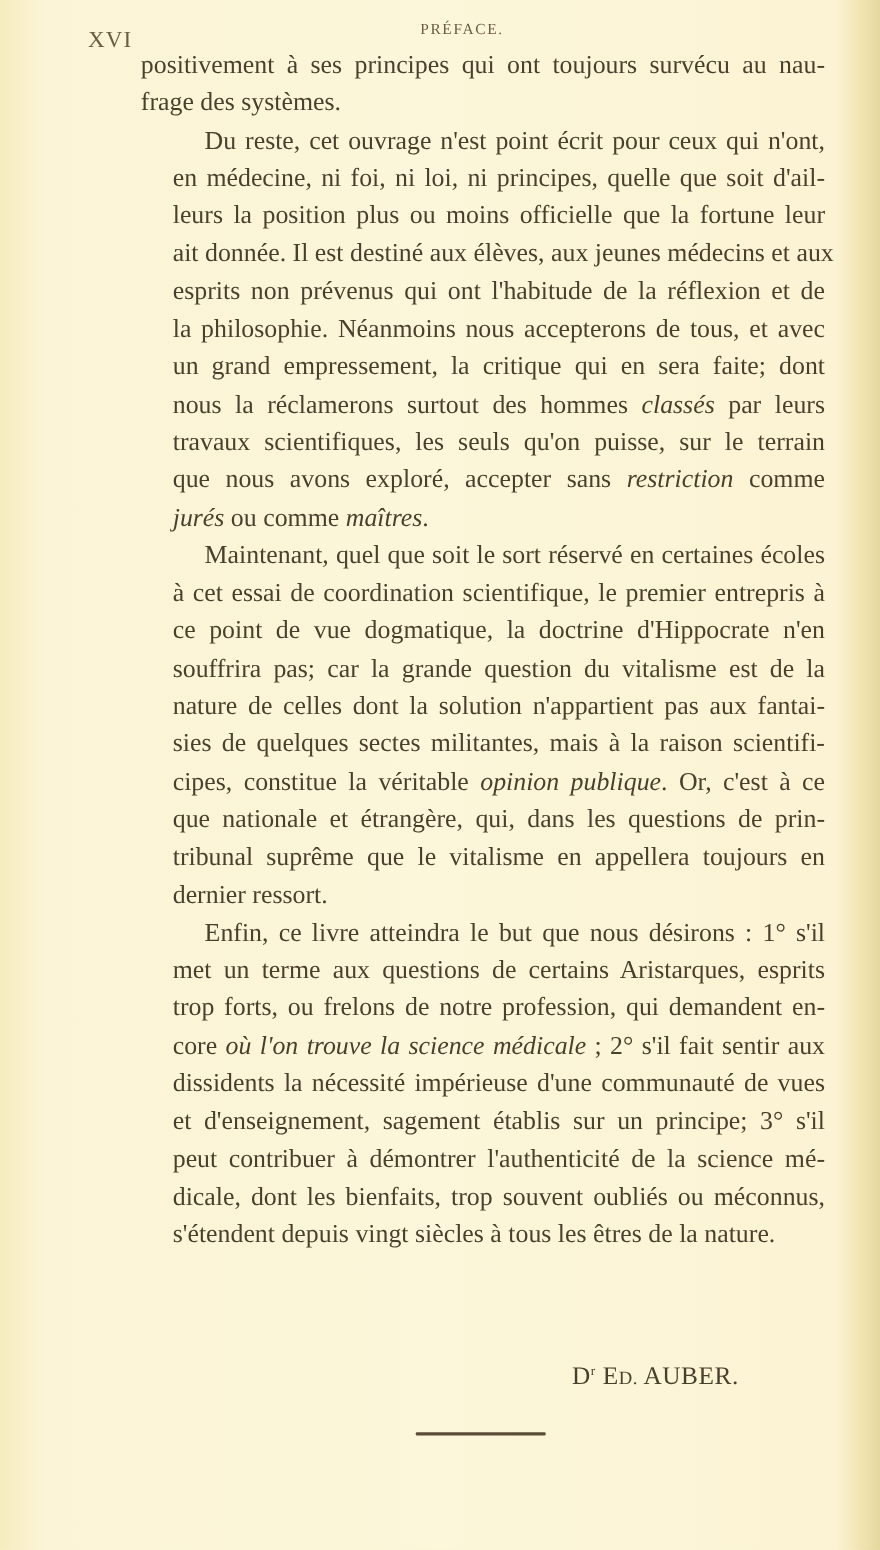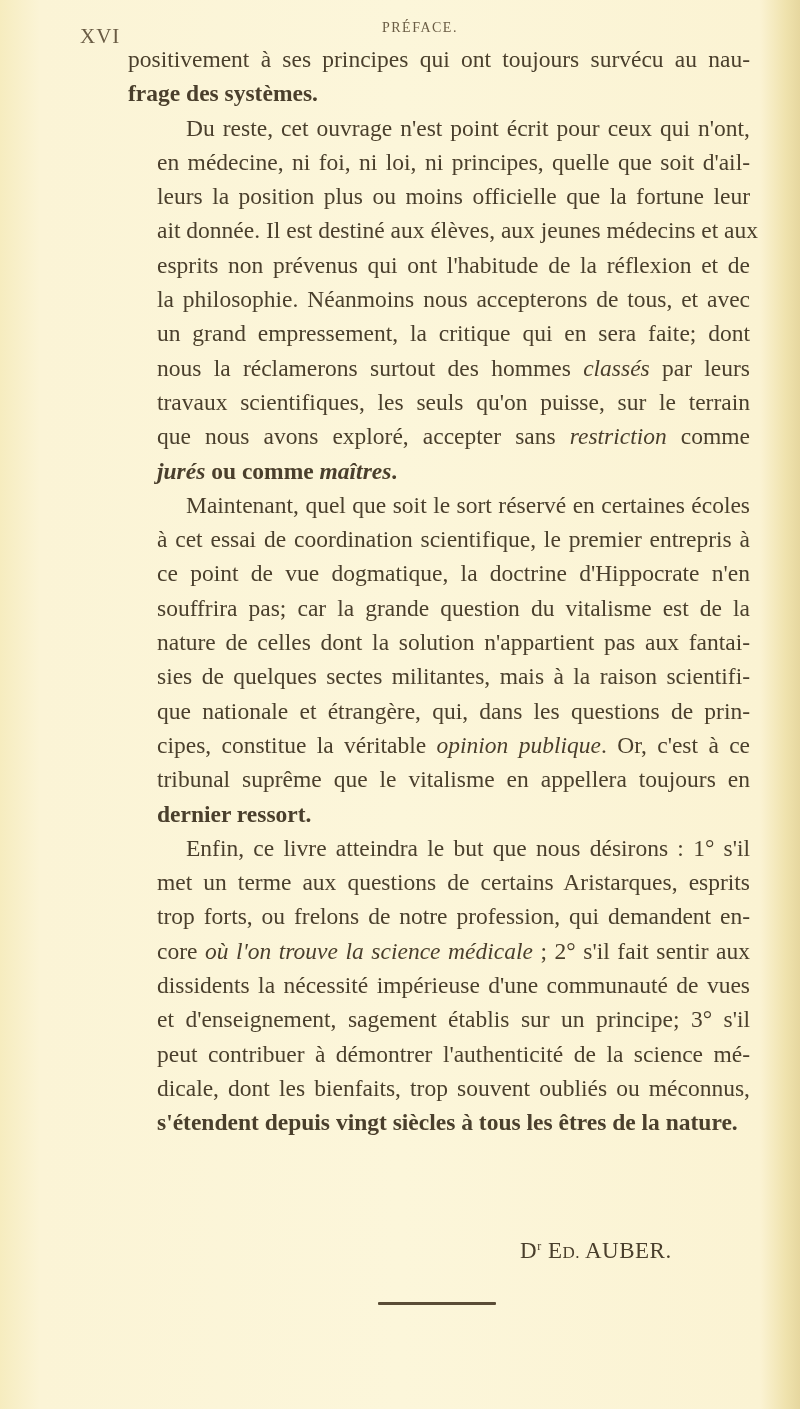--- a/index.html
+++ b/index.html
@@ -64,21 +64,20 @@
       display: block;
       text-align: justify;
       text-align-last: justify;
       white-space: nowrap;
       height: 34.3px;
       overflow: visible;
       margin-left: 48px;
     }
     .line.last {
       text-align-last: left;
-      font-weight: bold;
     }
     em {
       font-style: italic;
     }
     .signature {
       position: absolute;
       top: 1238px;
       left: 520px;
       font-size: 23px;
       letter-spacing: 0.5px;
@@ -128,22 +127,22 @@
         <span class="line"><span>que nous avons exploré, accepter sans </span><em>restriction</em><span> comme</span></span>
         <span class="line last"><em>jurés</em><span> ou comme </span><em>maîtres</em><span>.</span></span>
       </p>
       <p class="indent">
         <span class="line" style="padding-left: 29px;"><span>Maintenant, quel que soit le sort réservé en certaines écoles</span></span>
         <span class="line"><span>à cet essai de coordination scientifique, le premier entrepris à</span></span>
         <span class="line"><span>ce point de vue dogmatique, la doctrine d'Hippocrate n'en</span></span>
         <span class="line"><span>souffrira pas; car la grande question du vitalisme est de la</span></span>
         <span class="line"><span>nature de celles dont la solution n'appartient pas aux fantai-</span></span>
         <span class="line"><span>sies de quelques sectes militantes, mais à la raison scientifi-</span></span>
+        <span class="line"><span>cipes, constitue la véritable </span><em>opinion publique</em><span>. Or, c'est à ce</span></span>
         <span class="line"><span>que nationale et étrangère, qui, dans les questions de prin-</span></span>
-        <span class="line"><span>cipes, constitue la véritable </span><em>opinion publique</em><span>. Or, c'est à ce</span></span>
         <span class="line"><span>tribunal suprême que le vitalisme en appellera toujours en</span></span>
         <span class="line last"><span>dernier ressort.</span></span>
       </p>
       <p class="indent">
         <span class="line" style="padding-left: 29px;"><span>Enfin, ce livre atteindra le but que nous désirons : 1° s'il</span></span>
         <span class="line"><span>met un terme aux questions de certains Aristarques, esprits</span></span>
         <span class="line"><span>trop forts, ou frelons de notre profession, qui demandent en-</span></span>
         <span class="line"><span>core </span><em>où l'on trouve la science médicale</em><span> ; 2° s'il fait sentir aux</span></span>
         <span class="line"><span>dissidents la nécessité impérieuse d'une communauté de vues</span></span>
         <span class="line"><span>et d'enseignement, sagement établis sur un principe; 3° s'il</span></span>

